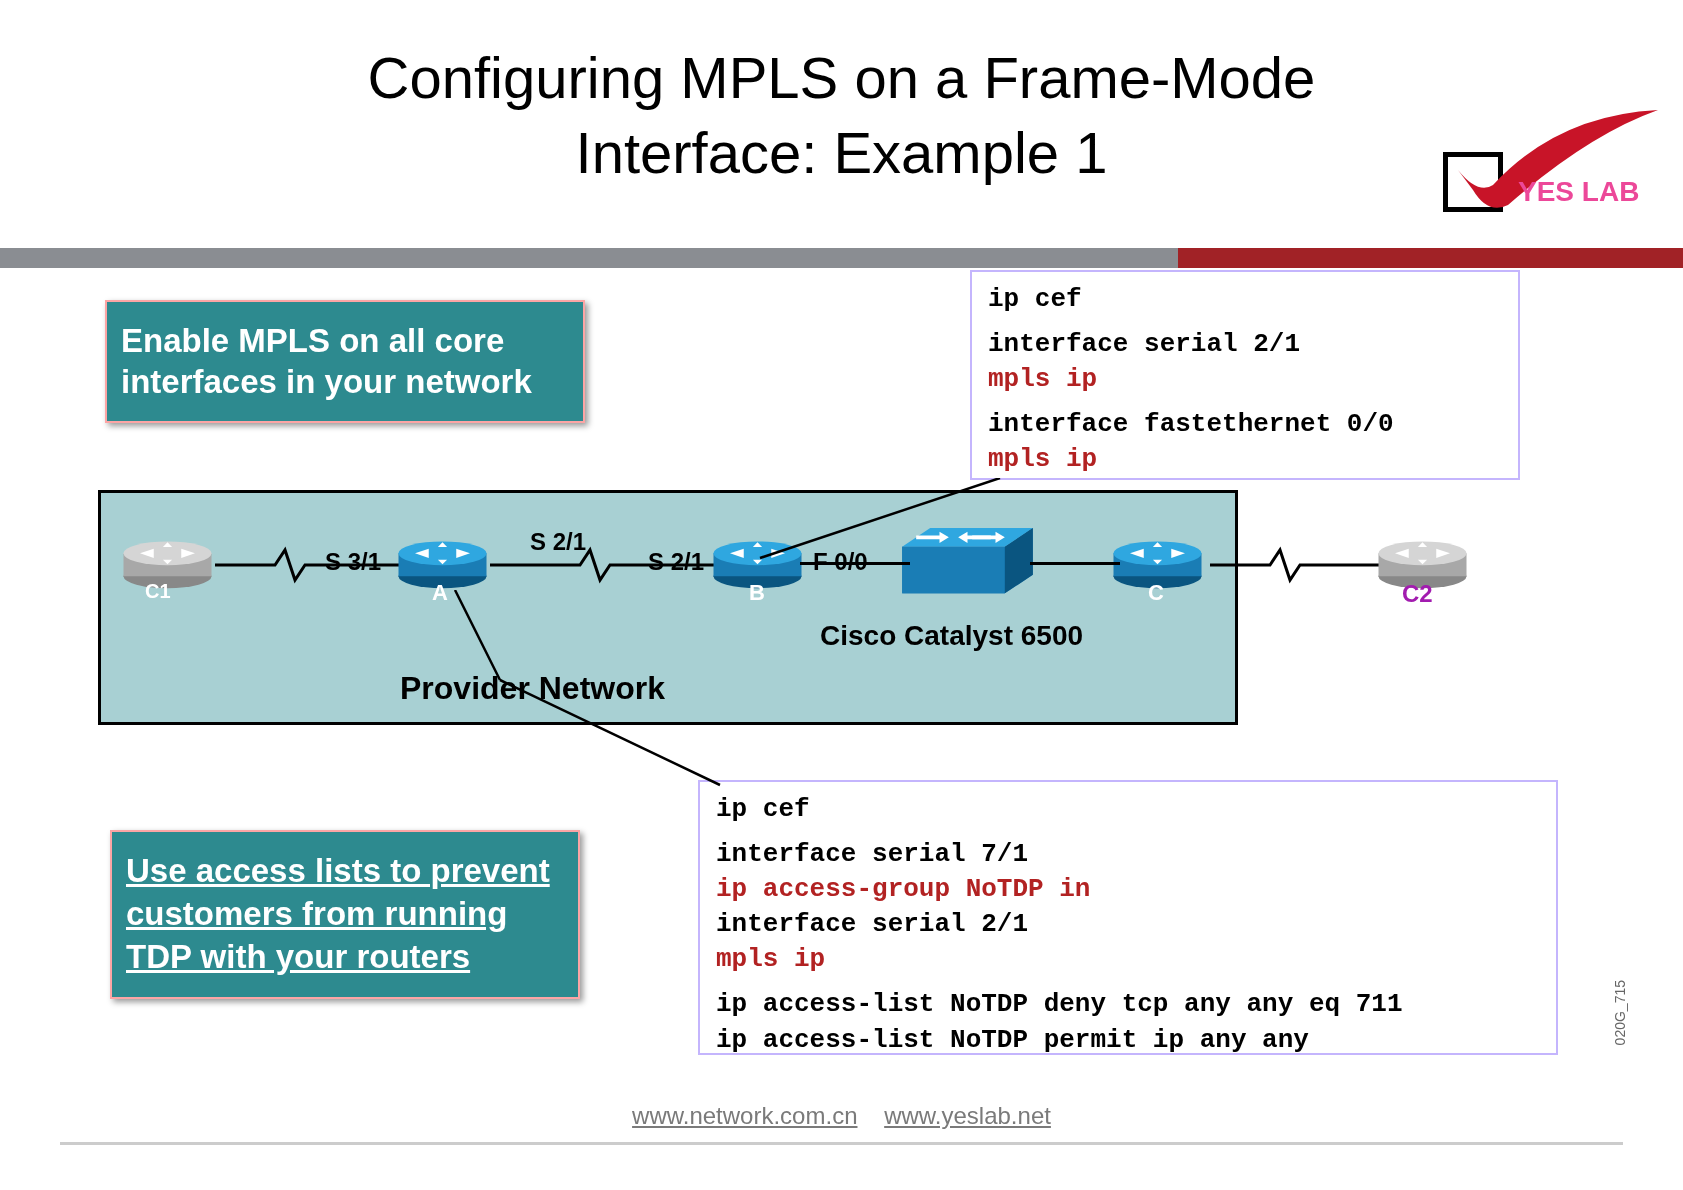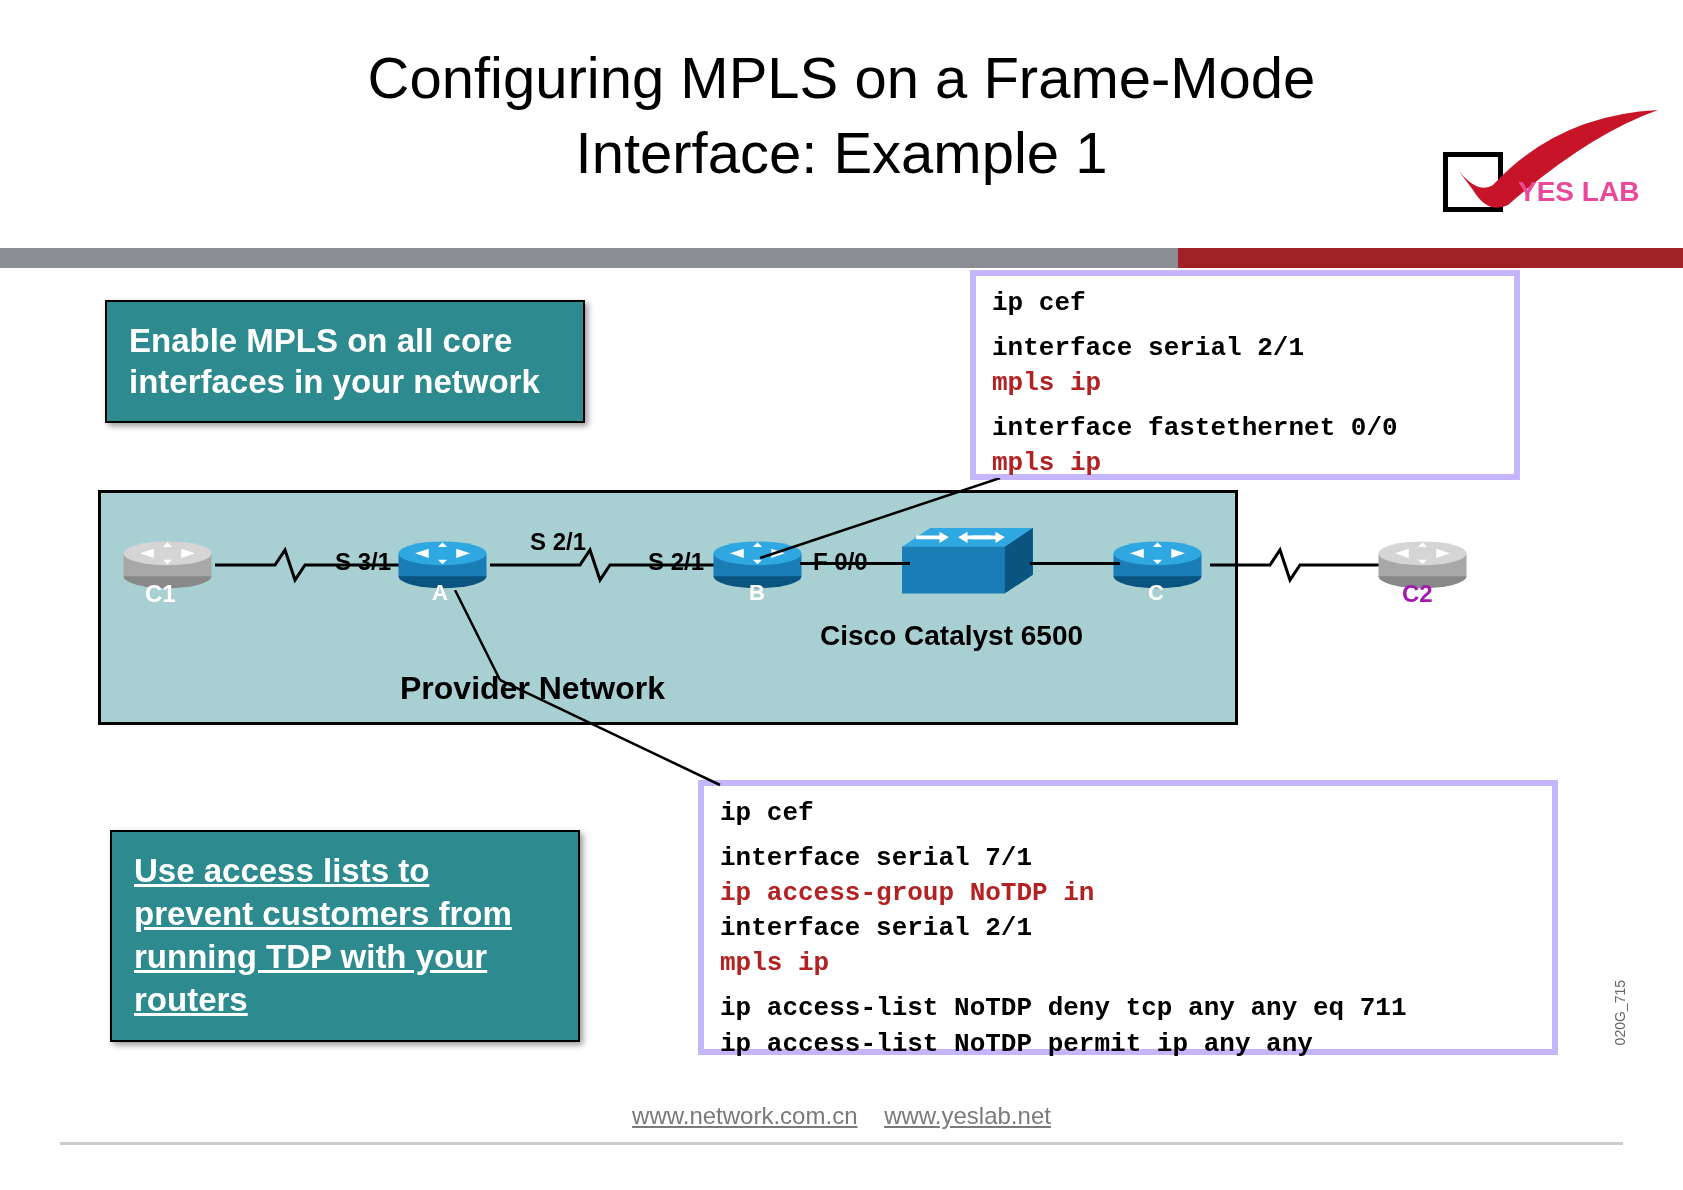--- a/index.html
+++ b/index.html
@@ -68,25 +68,25 @@
     left: 0;
     right: 0;
     height: 20px;
     background: linear-gradient(to right,
       #8a8d92 0%, #8a8d92 70%,
       #a12226 70%, #a12226 100%);
   }
   .green-box {
     position: absolute;
     background: #2d8a8f;
-    border: 2px solid #000000;
+    border: 2px solid #fca5a5;
     box-shadow: 3px 3px 6px rgba(0,0,0,0.4);
     color: #fff;
     font-weight: bold;
-    padding: 18px 22px;
+    padding: 18px 14px;
   }
   .gb1 { left: 105px; top: 300px; width: 480px; font-size: 33px; line-height: 1.25; }
   .gb2 { left: 110px; top: 830px; width: 470px; font-size: 33px; line-height: 1.3; text-decoration: underline; }
 
   .diagram-area {
     position: absolute;
     left: 98px;
     top: 490px;
     width: 1140px;
     height: 235px;
@@ -128,21 +128,21 @@
     position: absolute;
     font-size: 22px;
     font-weight: bold;
     color: #fff;
     text-align: center;
   }
 
   .code-box {
     position: absolute;
     background: #fff;
-    border: 6px solid #c4b5fd;
+    border: 2px solid #c4b5fd;
     font-family: "Courier New", Courier, monospace;
     font-size: 26px;
     font-weight: bold;
     line-height: 1.35;
     padding: 10px 16px;
     color: #000;
   }
   .cb1 { left: 970px; top: 270px; width: 550px; height: 210px; }
   .cb2 { left: 698px; top: 780px; width: 860px; height: 275px; }
 
@@ -250,21 +250,21 @@
   <svg class="callout-line" style="left:440px; top:590px;" width="330" height="200">
     <path d="M 15 0 L 60 90 M 280 195 L 60 90"></path>
   </svg>
 
   <svg class="router" style="left:120px; top:535px;" viewBox="0 0 100 60">
     <ellipse cx="50" cy="45" rx="48" ry="13" fill="#888"></ellipse>
     <rect x="2" y="20" width="96" height="25" fill="#a8a8a8"></rect>
     <ellipse cx="50" cy="20" rx="48" ry="13" fill="#d5d5d5"></ellipse>
     <path d="M 20 20 L 35 15 L 35 25 Z M 80 20 L 65 15 L 65 25 Z M 45 13 L 50 8 L 55 13 Z M 45 27 L 50 32 L 55 27 Z" fill="#fff"></path>
   </svg>
-  <div class="device-label" style="left:145px; top:580px; color:#fff; font-size:24px;">C1</div>
+  <div class="device-label" style="left:145px; top:580px; color:#fff; font-size:20px;">C1</div>
 
   <svg class="router" style="left:395px; top:535px;" viewBox="0 0 100 60">
     <ellipse cx="50" cy="45" rx="48" ry="13" fill="#0a5580"></ellipse>
     <rect x="2" y="20" width="96" height="25" fill="#1a7db5"></rect>
     <ellipse cx="50" cy="20" rx="48" ry="13" fill="#2fa7e0"></ellipse>
     <path d="M 20 20 L 35 15 L 35 25 Z M 80 20 L 65 15 L 65 25 Z M 45 13 L 50 8 L 55 13 Z M 45 27 L 50 32 L 55 27 Z" fill="#fff"></path>
   </svg>
   <div class="device-label" style="left:432px; top:580px;">A</div>
 
   <svg class="router" style="left:710px; top:535px;" viewBox="0 0 100 60">
@@ -294,21 +294,21 @@
   <div class="device-label" style="left:1148px; top:580px;">C</div>
 
   <svg class="router" style="left:1375px; top:535px;" viewBox="0 0 100 60">
     <ellipse cx="50" cy="45" rx="48" ry="13" fill="#888"></ellipse>
     <rect x="2" y="20" width="96" height="25" fill="#a8a8a8"></rect>
     <ellipse cx="50" cy="20" rx="48" ry="13" fill="#d5d5d5"></ellipse>
     <path d="M 20 20 L 35 15 L 35 25 Z M 80 20 L 65 15 L 65 25 Z M 45 13 L 50 8 L 55 13 Z M 45 27 L 50 32 L 55 27 Z" fill="#fff"></path>
   </svg>
   <div class="device-label" style="left:1402px; top:580px; color:#a21caf; font-size:24px;">C2</div>
 
-  <div class="router-label" style="left:335px; top:548px; font-size:24px;text-align:center;">S 3/1</div>
+  <div class="router-label" style="left:325px; top:548px; font-size:24px;text-align:center;">S 3/1</div>
   <div class="router-label" style="left:530px; top:528px; font-size:24px;">S 2/1</div>
   <div class="router-label" style="left:648px; top:548px; font-size:24px;">S 2/1</div>
   <div class="router-label" style="left:813px; top:548px; font-size:24px;">F 0/0</div>
 
   <div class="code-box cb1">
     <div>ip cef</div>
     <div style="height:10px;"></div>
     <div>interface serial 2/1</div>
     <div class="cmd-red"> mpls ip</div>
     <div style="height:10px;"></div>

